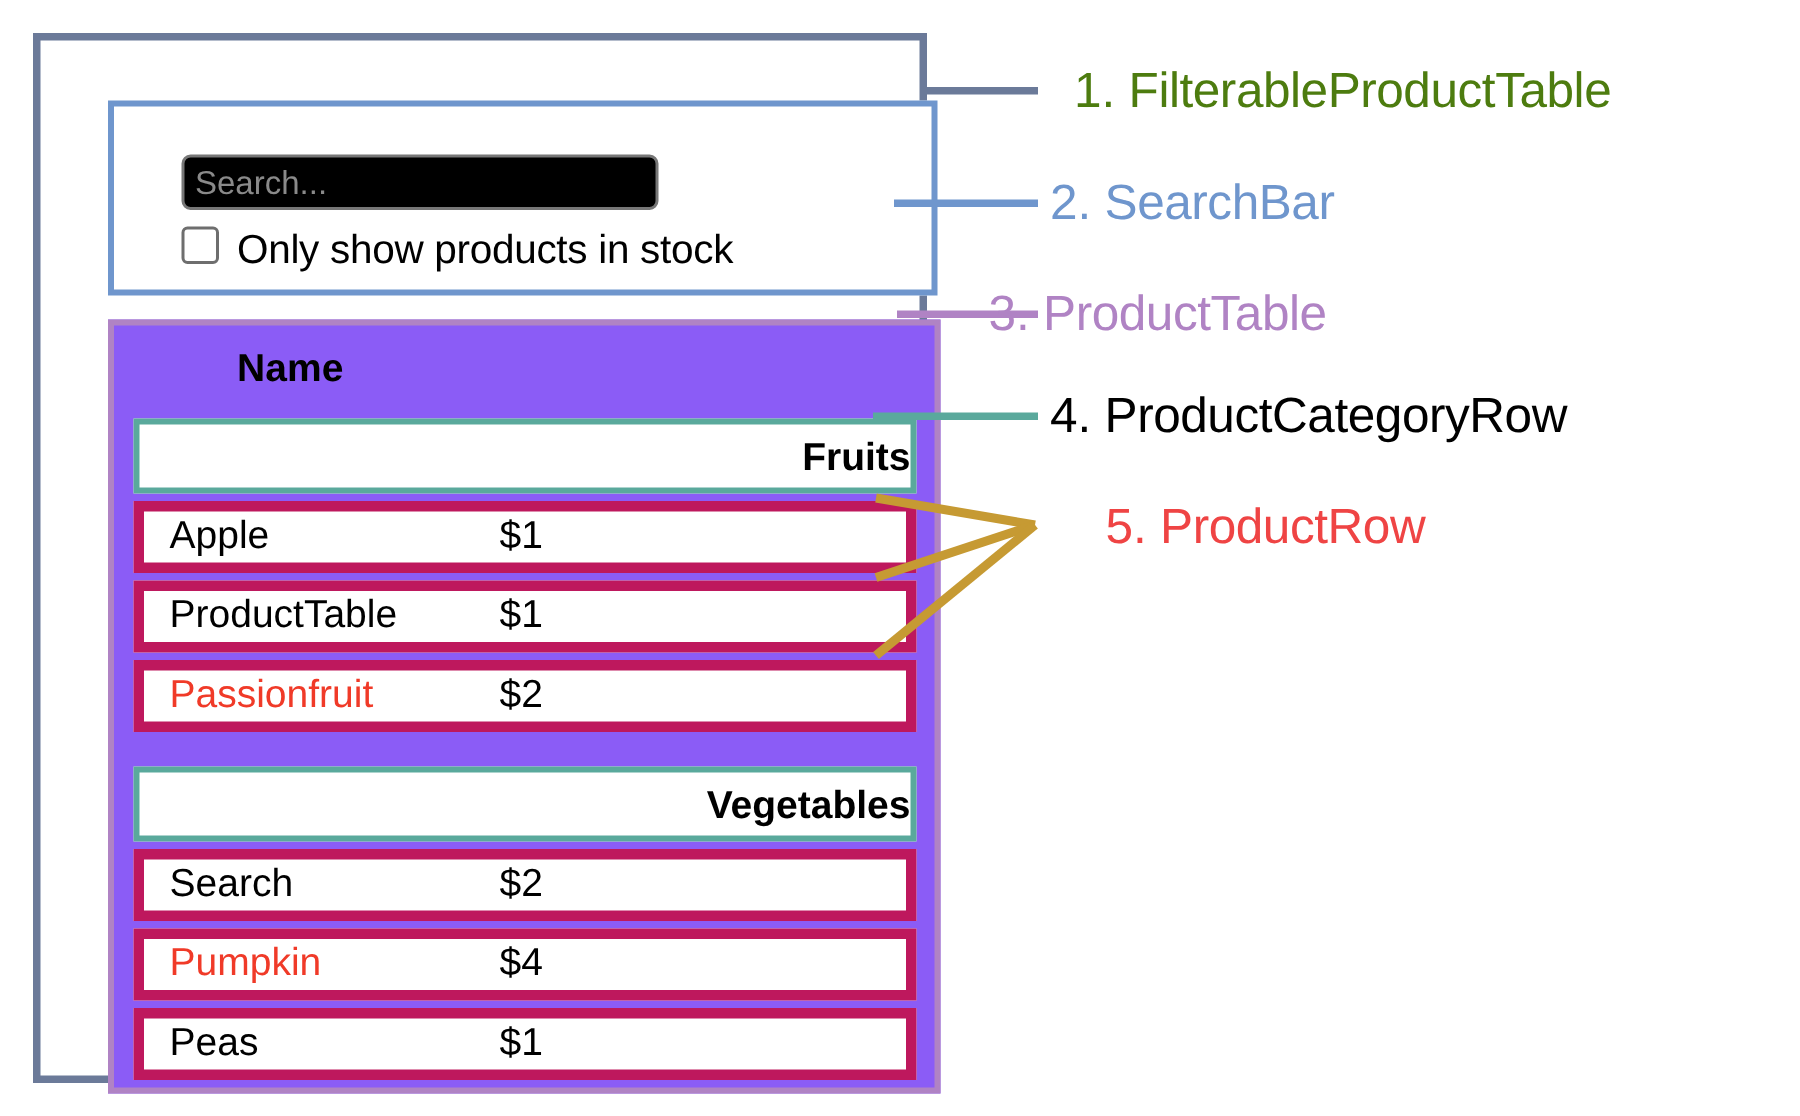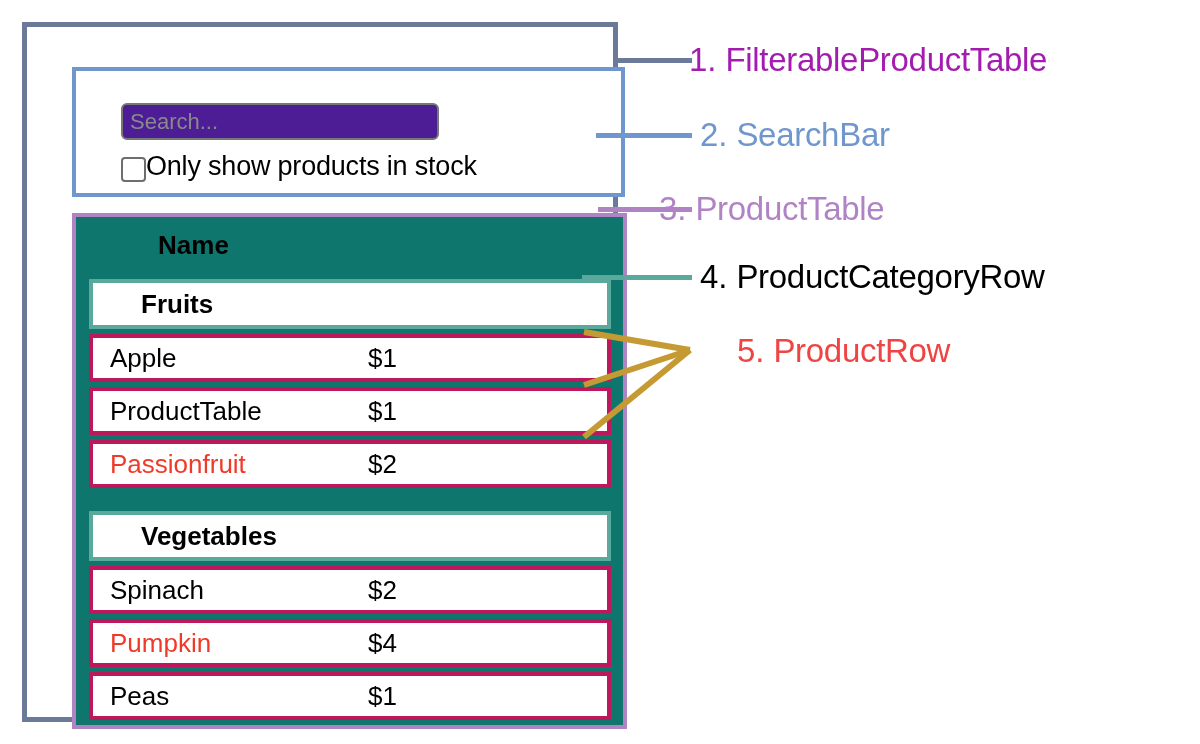--- a/index.html
+++ b/index.html
@@ -48,36 +48,37 @@
 
   .search-input {
     position: absolute;
     left: 45px;
     top: 32px;
     width: 318px;
     height: 37px;
     box-sizing: border-box;
     border: 2px solid #777777;
     border-radius: 6px;
-    background: #4c1d95;
+    background: #000000;
     font-family: "Liberation Sans", sans-serif;
     font-size: 22px;
     color: #8a8a8a;
     padding: 0 7px;
     line-height: 33px;
     outline: none;
   }
   .search-input::placeholder { color: #8a8a8a; opacity: 1; }
 
   .checkbox-row {
     position: absolute;
     left: 45px;
     top: 80px;
     display: flex;
-    align-items: flex-end;
+    align-items: flex-start;
+    gap: 12px;
   }
   .checkbox-box {
     width: 25px;
     height: 25px;
     box-sizing: border-box;
     border: 2px solid #6e6e6e;
     border-radius: 4px;
     background: #ffffff;
     flex: none;
   }
@@ -90,21 +91,21 @@
 
   
   .producttable-box {
     position: absolute;
     left: 45px;
     top: 186px;
     width: 555px;
     height: 516px;
     box-sizing: border-box;
     border: 4px solid #b083c4;
-    background: #0f766e;
+    background: #8b5cf6;
   }
 
   .table-head {
     position: absolute;
     left: 0;
     top: 4px;
     width: 100%;
     height: 48px;
     display: flex;
     align-items: center;
@@ -126,40 +127,39 @@
   }
 
   
   .category-row {
     box-sizing: border-box;
     height: 50px;
     border: 4px solid #5aa99c;
     background: #ffffff;
     display: flex;
     align-items: center;
-    justify-content: flex-start;
+    justify-content: flex-end;
     margin-bottom: 5px;
     padding-left: 48px;
   }
   .category-row .cat-label {
     font-size: 26px;
     font-weight: bold;
     color: #000000;
   }
 
   
   .product-row {
     box-sizing: border-box;
     height: 48px;
-    border: 4px solid #be185d;
-    background: #ffffff;
-    display: flex;
-    align-items: center;
+    border: 7px solid #be185d;
+    background: #ffffff;
+    display: flex;
+    align-items: flex-start;
     margin-bottom: 5px;
-    gap: 38px;
   }
   .product-row .pr-name {
     width: 237px;
     padding-left: 17px;
     box-sizing: border-box;
     font-size: 26px;
     color: #000000;
     white-space: nowrap;
   }
   .product-row .pr-name.out-of-stock { color: #f03a28; }
@@ -233,21 +233,21 @@
           <span class="pr-price">$2</span>
         </div>
 
         <div class="cat-gap"></div>
 
         <div class="category-row">
           <span class="cat-label">Vegetables</span>
         </div>
 
         <div class="product-row">
-          <span class="pr-name">Spinach</span>
+          <span class="pr-name">Search</span>
           <span class="pr-price">$2</span>
         </div>
 
         <div class="product-row">
           <span class="pr-name out-of-stock">Pumpkin</span>
           <span class="pr-price">$4</span>
         </div>
 
         <div class="product-row">
           <span class="pr-name">Peas</span>
@@ -262,21 +262,21 @@
   <div class="leader" style="left:596px; top:133px; width:96px;  background:#6f96cd;"></div>
   <div class="leader" style="left:598px; top:207px; width:94px;  background:#b083c4;"></div>
   <div class="leader" style="left:582px; top:275px; width:110px; background:#5aa99c;"></div>
 
   <svg class="fan" viewBox="0 0 1200 744">
     <path d="M 584 332 L 690 350" stroke="#c69a33" stroke-width="6" fill="none"></path>
     <path d="M 584 385 L 690 350" stroke="#c69a33" stroke-width="6" fill="none"></path>
     <path d="M 584 437 L 690 350" stroke="#c69a33" stroke-width="6" fill="none"></path>
   </svg>
 
-  <div class="ann-label" style="left:689px; top:41px; color:#a21caf;">
+  <div class="ann-label" style="left:716px; top:41px; color:#4d7c0f;">
     <span class="ann-num">1.</span>
     <span>FilterableProductTable</span>
   </div>
 
   <div class="ann-label" style="left:700px; top:116px; color:#6f96cd;">
     <span class="ann-num">2.</span>
     <span>SearchBar</span>
   </div>
 
   <div class="ann-label" style="left:659px; top:190px; color:#b083c4;">

